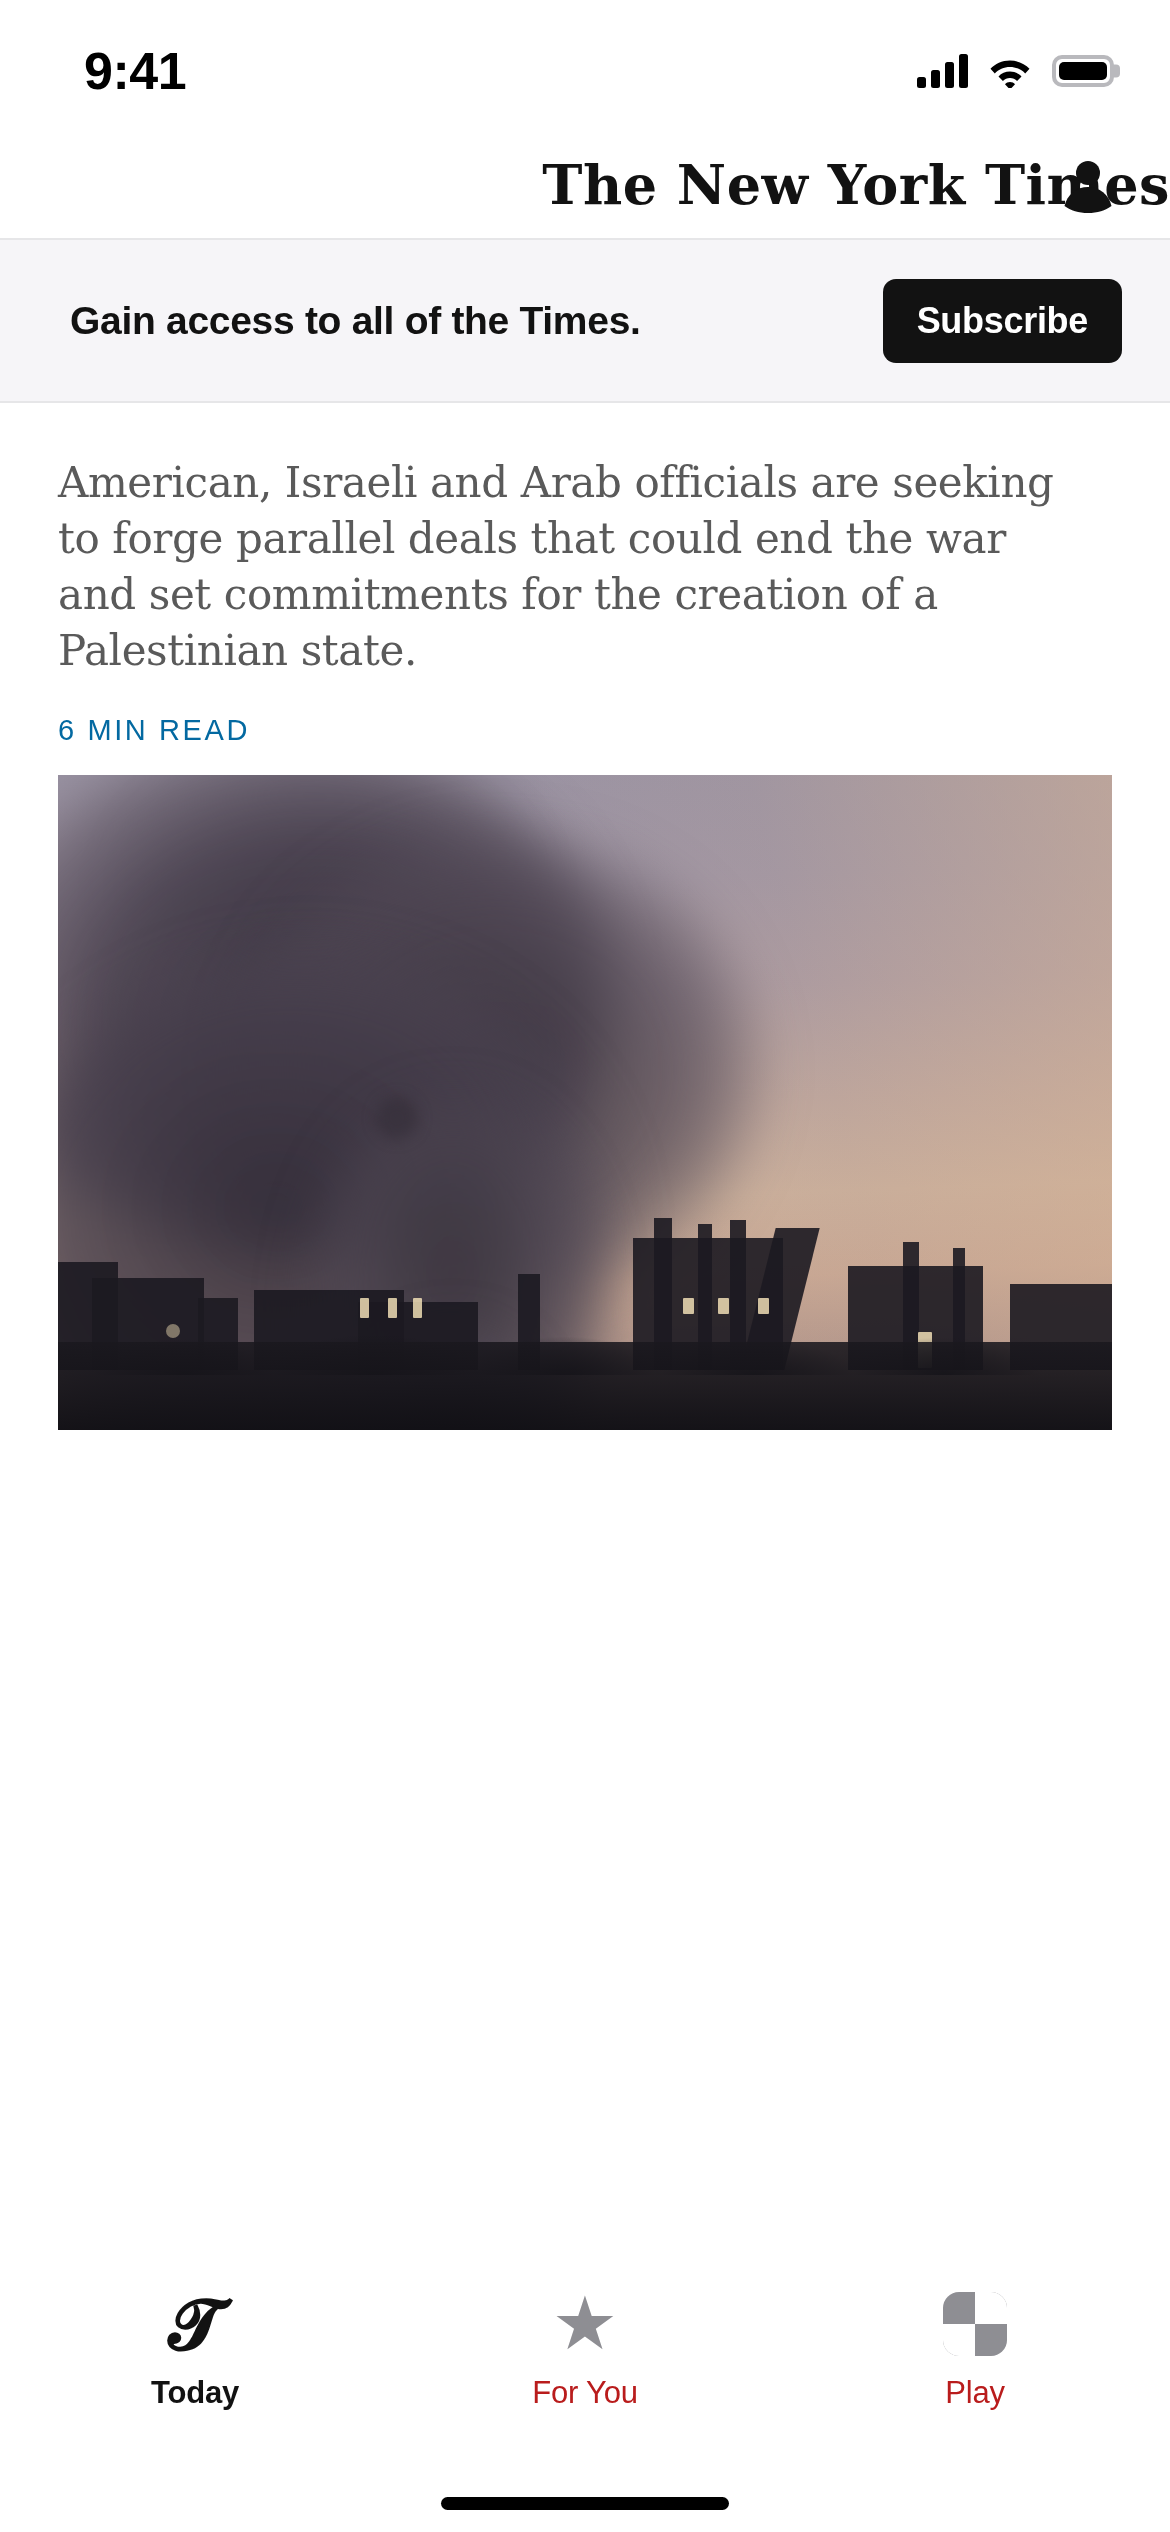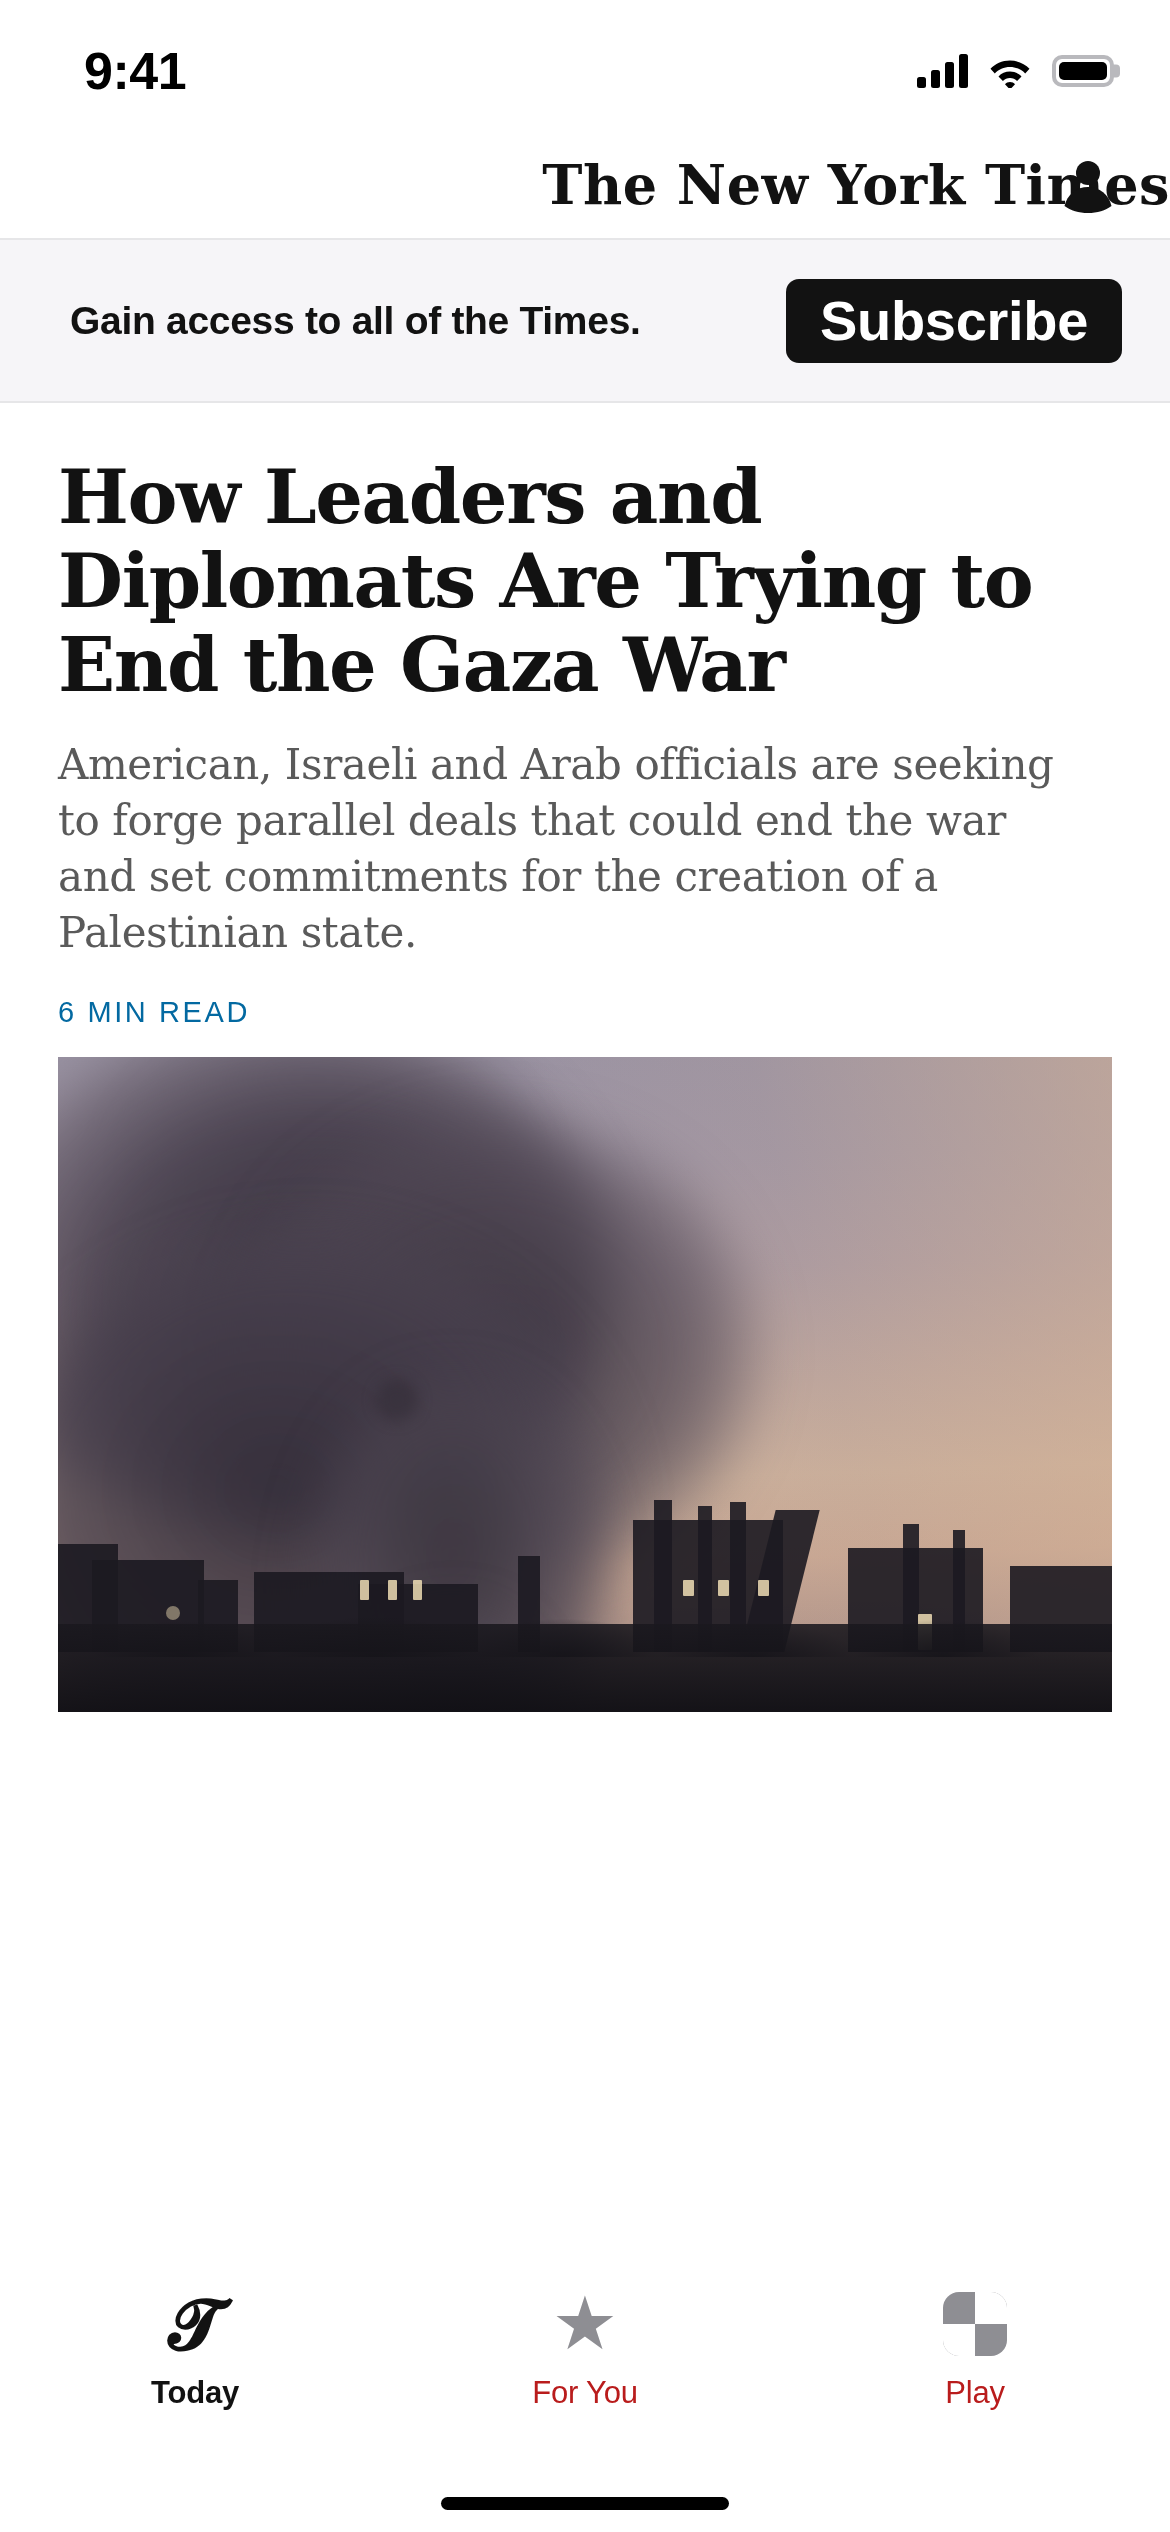--- a/index.html
+++ b/index.html
@@ -103,21 +103,21 @@
     letter-spacing:-0.3px;
   }
   .subscribe-btn {
     background:#121212;
     color:#fff;
     border:none;
     border-radius:13px;
     padding:0 34px;
     height:84px;
     font-family:"Liberation Sans", sans-serif;
-    font-size:56px;
+    font-size:36px;
     font-weight:600;
     letter-spacing:-0.3px;
     cursor:pointer;
     white-space:nowrap;
   }
 
   
   .article { padding:52px 58px 0 58px; background:#fff; }
   .article-headline {
     font-family:"DejaVu Serif", serif;
@@ -343,21 +343,20 @@
     </svg>
   </div>
 </div>
 
 <div class="subscribe-banner">
   <div class="banner-text">Gain access to all of the Times.</div>
   <button class="subscribe-btn">Subscribe</button>
 </div>
 
 <div class="article">
-  <h1 class="article-headline">How Leaders and Diplomats Are Trying to End the Gaza War</h1>
   <p class="article-summary">American, Israeli and Arab officials are seeking to forge parallel deals that could end the war and set commitments for the creation of a Palestinian state.</p>
   <div class="read-time">6 MIN READ</div>
 
   <div class="article-photo">
     <div class="photo-sky"></div>
     <div class="photo-sky-warm"></div>
 
     <div class="smoke smoke-wisp"></div>
     <div class="smoke smoke-main"></div>
     <div class="smoke smoke-b"></div>

